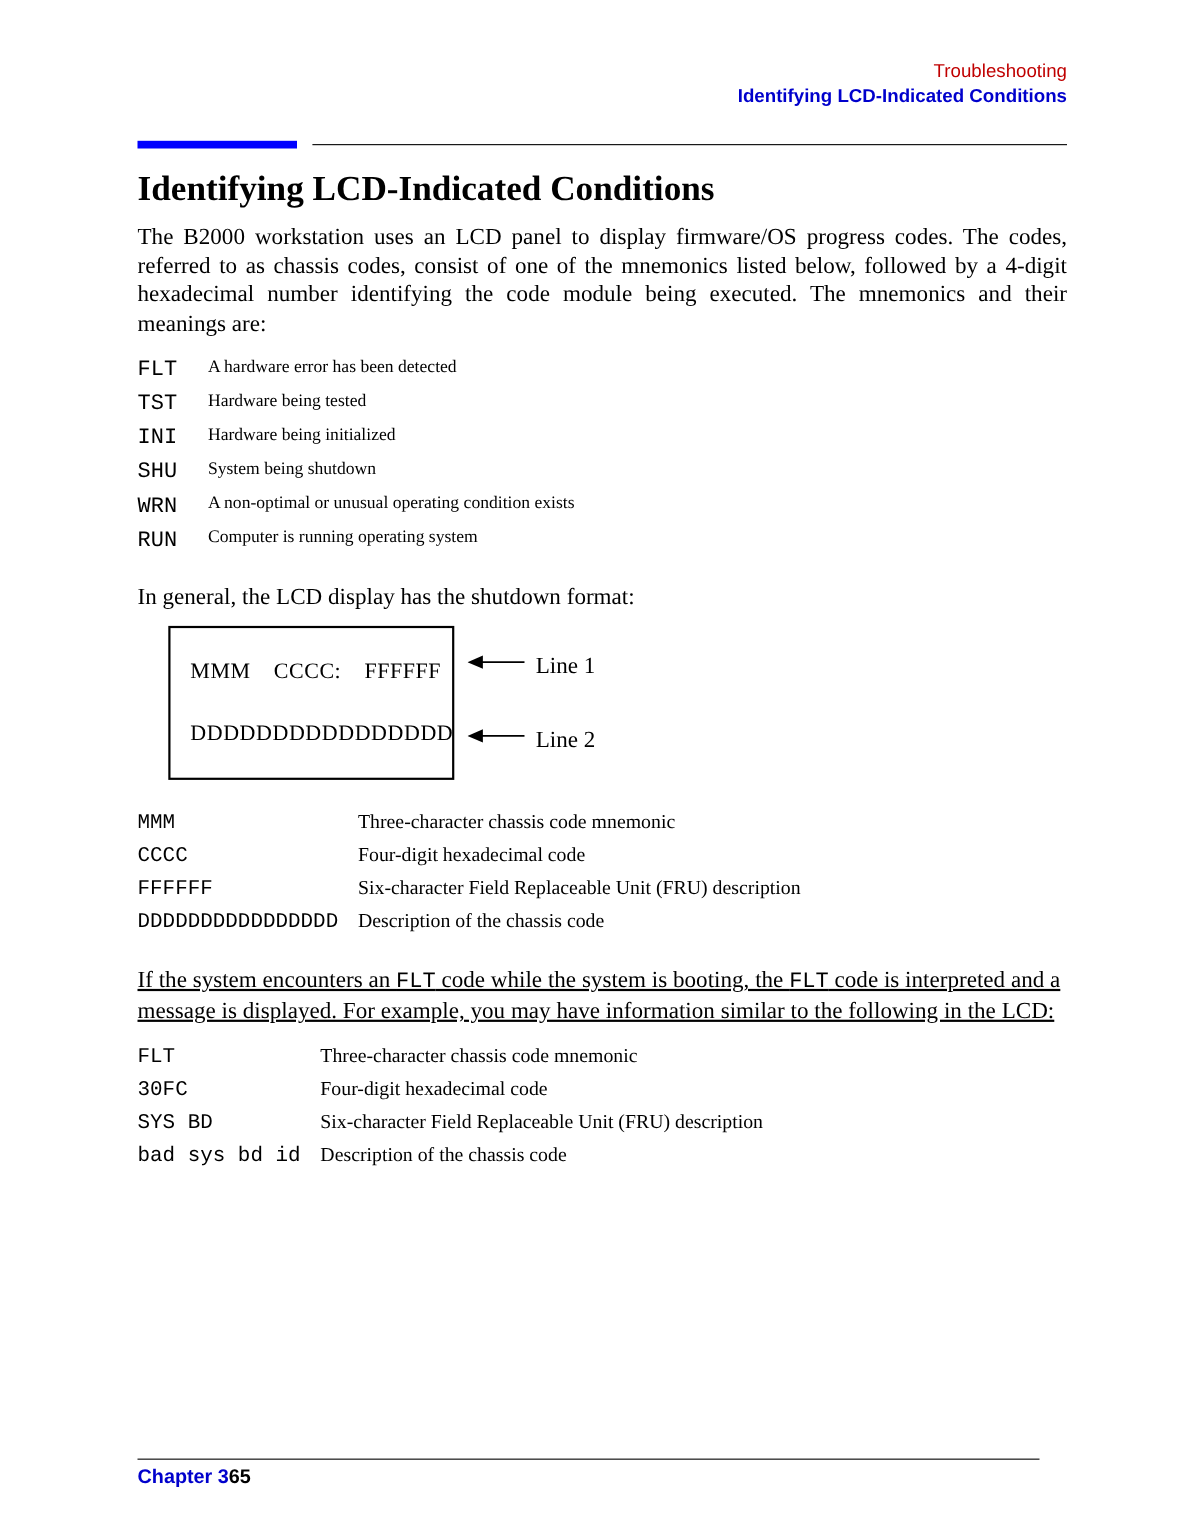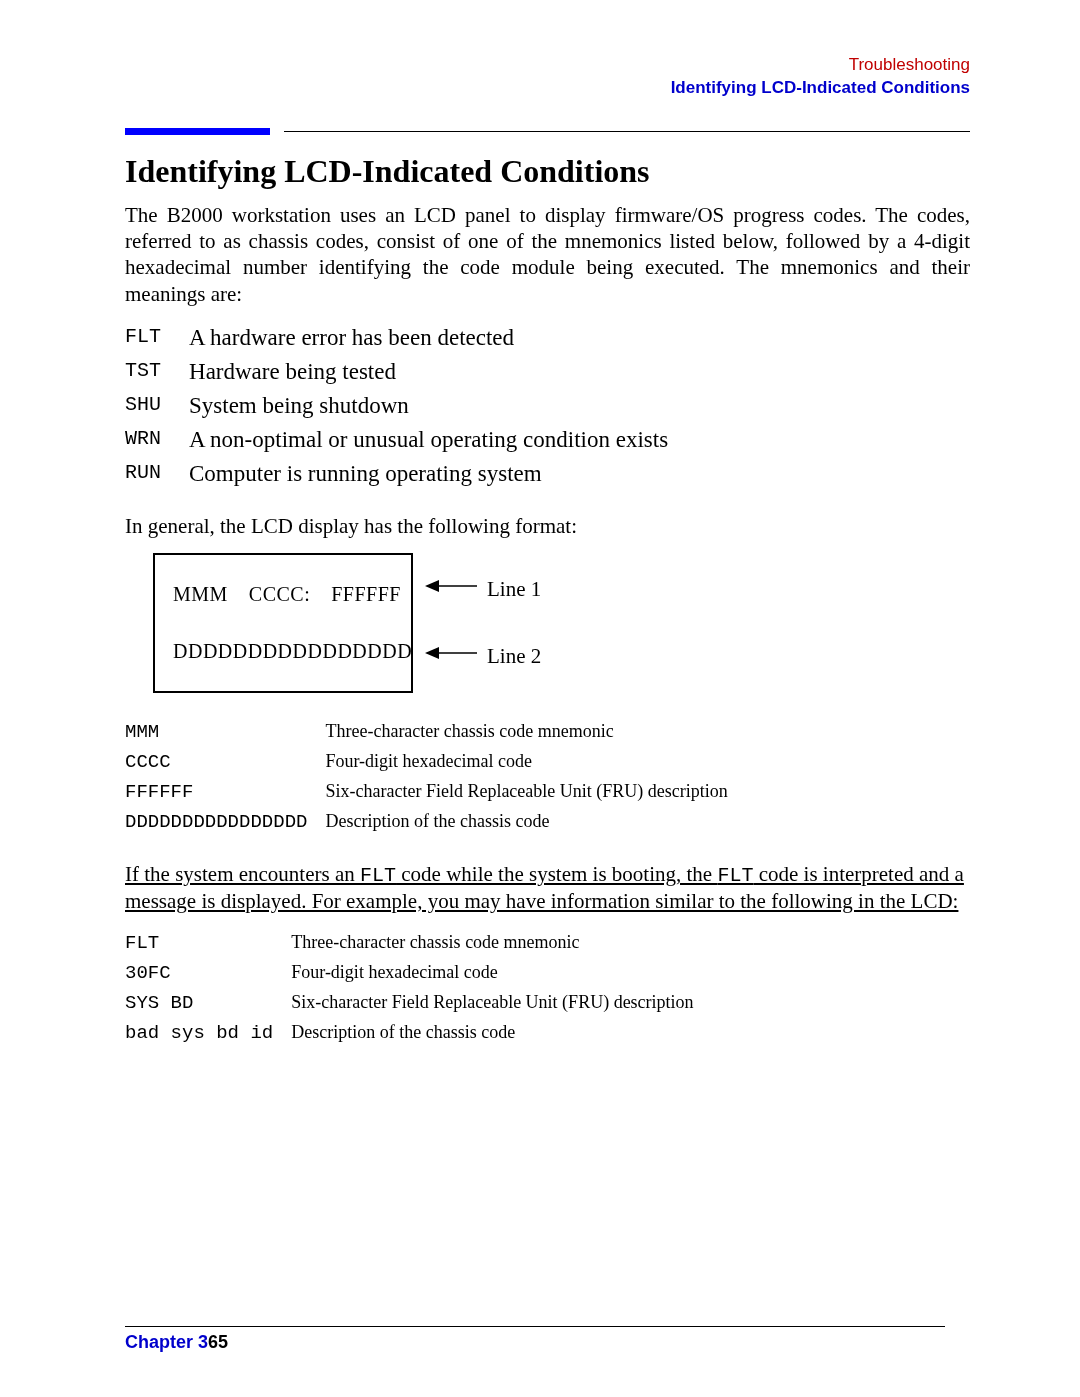--- a/index.html
+++ b/index.html
@@ -48,21 +48,21 @@
     margin-bottom: 12px;
   }
   .body-para {
     font-size: 21px;
     line-height: 1.25;
     text-align: justify;
     margin-bottom: 14px;
   }
   .mono { font-family: "Courier New", Courier, monospace; font-size: 20px; }
   .def-table { border-collapse: collapse; margin-bottom: 22px; }
-  .def-table td { vertical-align: top; padding: 4px 0; font-size: 23px; }
+  .def-table td { vertical-align: top; padding: 4px 0; font-size: 16px; }
   .def-table td.code { font-family: "Courier New", Courier, monospace; font-size: 20px; padding-right: 28px; white-space: nowrap; }
   .lcd-wrap {
     display: flex;
     align-items: center;
     gap: 0;
     margin: 8px 0 24px 28px;
   }
   .lcd-box {
     border: 2px solid #000;
     width: 260px;
@@ -114,35 +114,39 @@
     <tbody>
         <tr>
           <td class="code">FLT</td>
           <td>A hardware error has been detected</td>
         </tr>
     <tr>
           <td class="code">TST</td>
           <td>Hardware being tested</td>
         </tr>
     <tr>
+          <td class="code">INI</td>
+          <td>Hardware being initialized</td>
+        </tr>
+    <tr>
           <td class="code">SHU</td>
           <td>System being shutdown</td>
         </tr>
     <tr>
           <td class="code">WRN</td>
           <td>A non-optimal or unusual operating condition exists</td>
         </tr>
     <tr>
           <td class="code">RUN</td>
           <td>Computer is running operating system</td>
         </tr>
   </tbody>
     </table>
 
-  <p class="body-para" style="text-align:left;">In general, the LCD display has the following format:</p>
+  <p class="body-para" style="text-align:left;">In general, the LCD display has the shutdown format:</p>
 
   <div class="lcd-wrap">
     <div class="lcd-box">
       <div class="lcd-line1">
         <span>MMM</span>
         <span>CCCC:</span>
         <span>FFFFFF</span>
       </div>
       <div class="lcd-line2">DDDDDDDDDDDDDDDD</div>
     </div>

